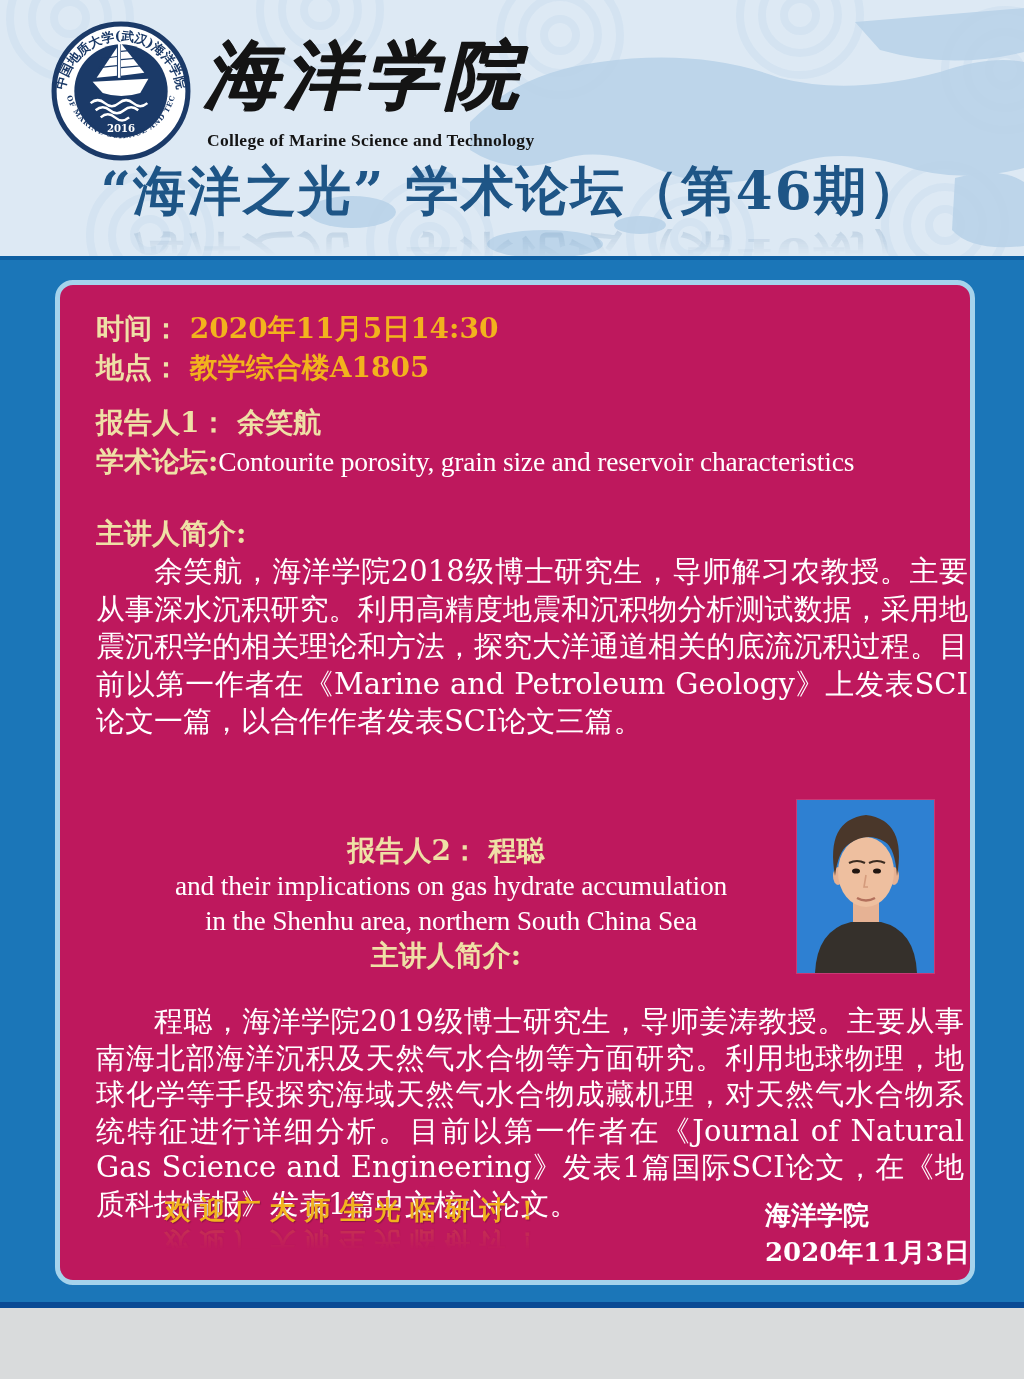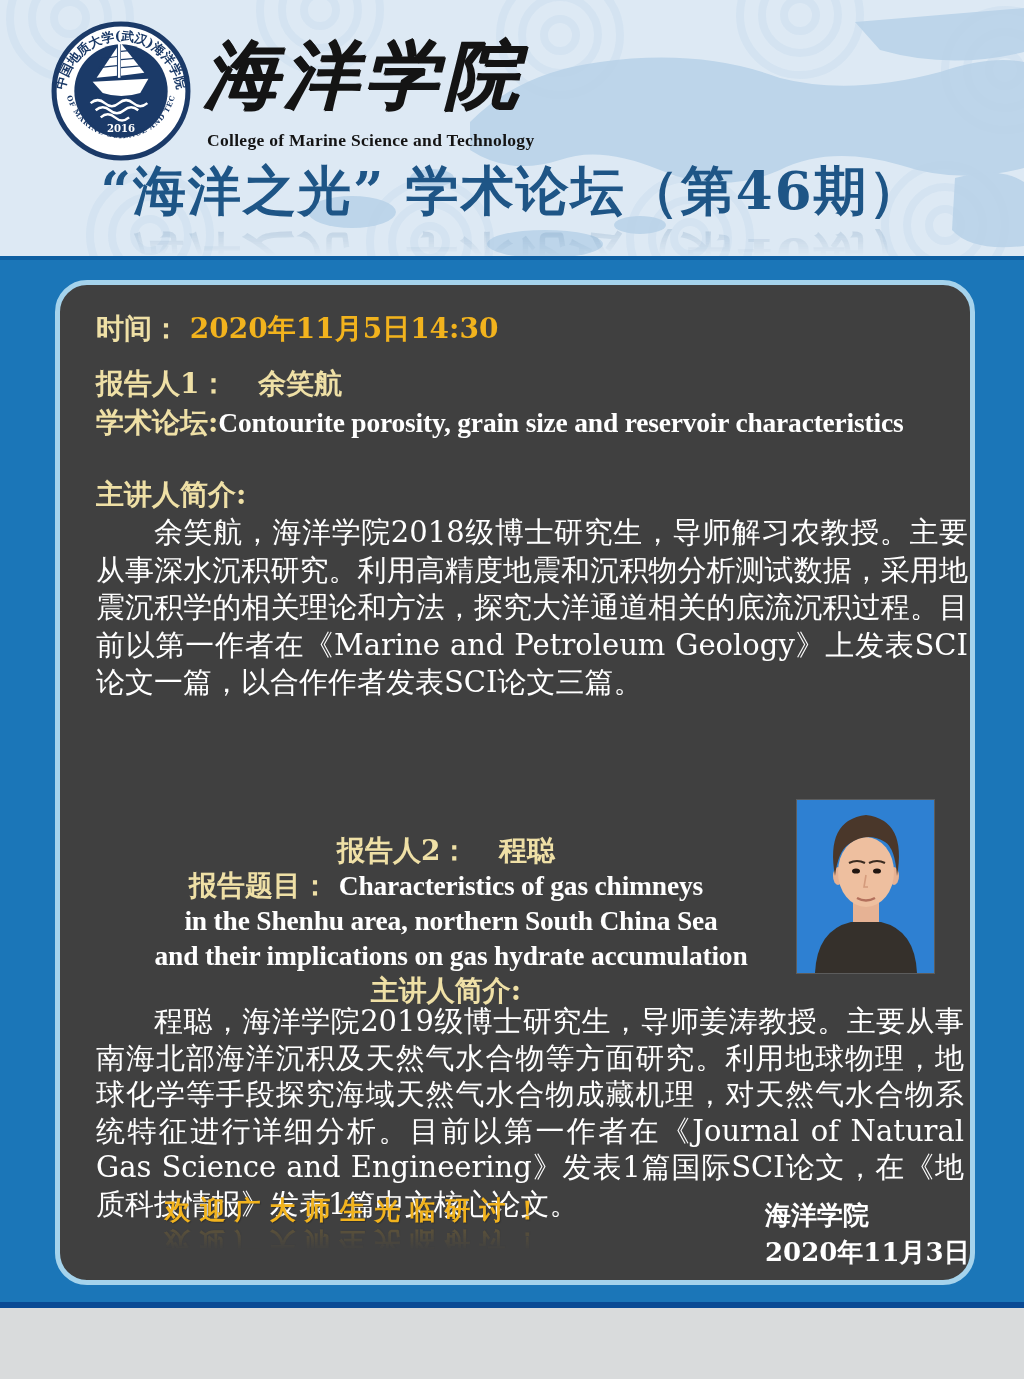--- a/index.html
+++ b/index.html
@@ -47,31 +47,31 @@
   .body-blue {
     position:absolute; left:0; top:256px; width:1024px; height:1046px;
     background:#1b76b8; border-top:4px solid #0e5fa2;
   }
   .navy-line { position:absolute; left:0; top:1302px; width:1024px; height:6px; background:#0a4a94; }
   .gray-footer { position:absolute; left:0; top:1308px; width:1024px; height:71px; background:#d9dbdc; }
 
   
   .panel {
     position:absolute; left:55px; top:280px; width:920px; height:1005px;
-    background:#404040; border:5px solid #a5d3ec; border-radius:32px;
+    background:#be185d; border:5px solid #a5d3ec; border-radius:18px;
   }
   .panel-content { position:absolute; inset:0; padding:24px 30px 0 36px; }
 
   .line { font-size:28px; line-height:39px; font-weight:bold; white-space:nowrap; }
   .lbl  { color:#efe0a6; }
   .gold { color:#f2b31d; }
-  .wname{ color:#efe0a6;margin-left:21px; }
+  .wname{ color:#efe0a6; }
   .etitle {
     color:#ffffff; font-family:"Liberation Serif", serif;
-    font-weight:bold; font-size:27.5px; letter-spacing:-0.2px;
+    font-weight:normal; font-size:27.5px; letter-spacing:-0.2px;
   }
   .gap-sm { height:16px; }
   .gap-md { height:33px; }
 
   .bio {
     color:#ffffff; font-size:29px; line-height:37.5px;
     text-align:justify; text-indent:2em; font-weight:normal;
     width:872px;
   }
   .bio2 { position:absolute; left:36px; top:718px; width:868px; line-height:36.5px; }
@@ -208,20 +208,24 @@
 
 <div class="body-blue"></div>
 
 <div class="panel">
   <div class="panel-content">
 
     <div class="line">
       <span class="lbl">时间：</span>
       <span class="gold">2020年11月5日14:30</span>
     </div>
+    <div class="line">
+      <span class="lbl">地点：</span>
+      <span class="gold">教学综合楼A1805</span>
+    </div>
 
     <div class="gap-sm"></div>
 
     <div>
       <div class="line">
         <span class="lbl">报告人1：</span>
         <span class="wname">余笑航</span>
       </div>
       <div class="line">
         <span class="lbl">学术论坛:</span><span class="etitle">Contourite porosity, grain size and reservoir characteristics</span>
@@ -233,29 +237,25 @@
         <span class="lbl">主讲人简介:</span>
       </div>
       <div class="bio">余笑航，海洋学院2018级博士研究生，导师解习农教授。主要从事深水沉积研究。利用高精度地震和沉积物分析测试数据，采用地震沉积学的相关理论和方法，探究大洋通道相关的底流沉积过程。目前以第一作者在《Marine and Petroleum Geology》上发表SCI论文一篇，以合作作者发表SCI论文三篇。</div>
     </div>
 
     <div class="sec2">
       <div class="line">
         <span class="lbl">报告人2：</span>
         <span class="wname">程聪</span>
       </div>
-      <div class="line">
-        <span class="lbl">报告题目：</span>
-        <span class="etitle">Characteristics of gas chimneys</span>
+      <div class="line cont">
+        <span class="etitle">and their implications on gas hydrate accumulation</span>
       </div>
       <div class="line cont">
         <span class="etitle">in the Shenhu area, northern South China Sea</span>
-      </div>
-      <div class="line cont">
-        <span class="etitle">and their implications on gas hydrate accumulation</span>
       </div>
       <div class="line">
         <span class="lbl">主讲人简介:</span>
       </div>
     </div>
 
     <div class="bio bio2">程聪，海洋学院2019级博士研究生，导师姜涛教授。主要从事南海北部海洋沉积及天然气水合物等方面研究。利用地球物理，地球化学等手段探究海域天然气水合物成藏机理，对天然气水合物系统特征进行详细分析。目前以第一作者在《Journal of Natural Gas Science and Engineering》发表1篇国际SCI论文，在《地质科技情报》发表1篇中文核心论文。</div>
 
     <svg class="photo" viewBox="0 0 137 173">
       <rect width="137" height="173" fill="#2e80d2"></rect>

